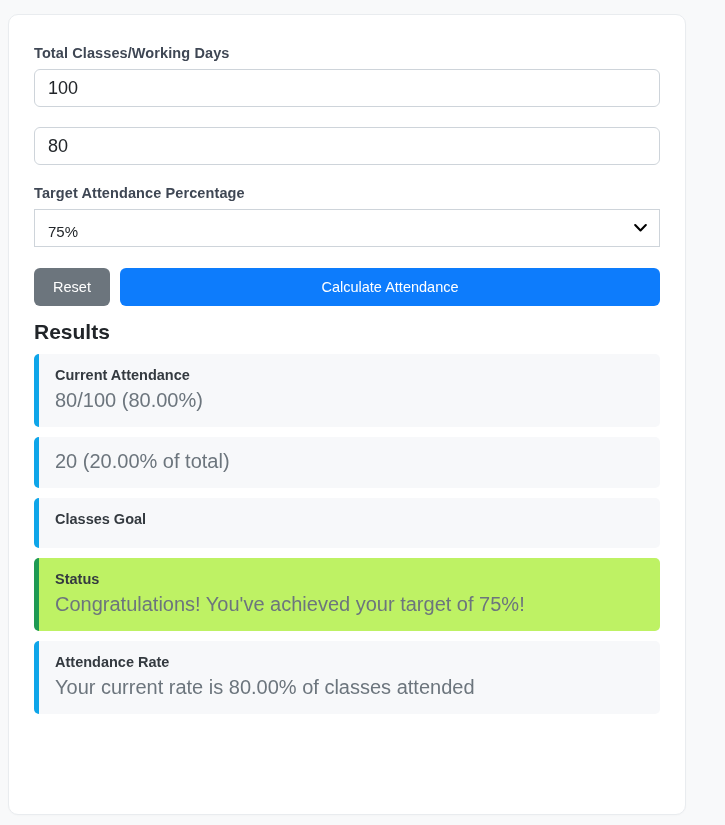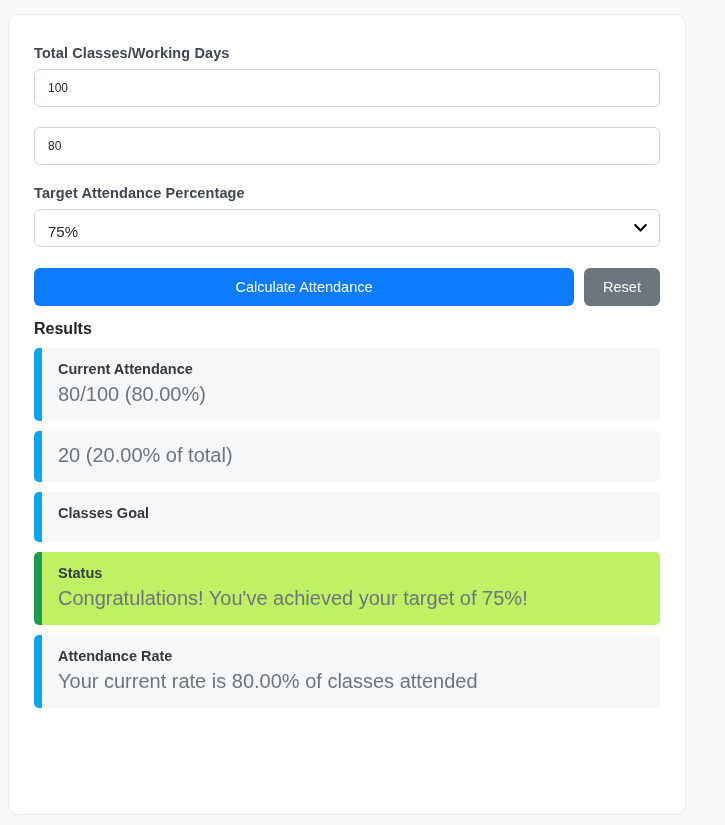--- a/index.html
+++ b/index.html
@@ -40,21 +40,21 @@
     font-weight: bold;
     color: #3f4754;
     margin-bottom: 8px;
     letter-spacing: 0.1px;
   }
   .text-input {
     display: block;
     width: 100%;
     height: 38px;
     padding: 6px 13px;
-    font-size: 12px;
+    font-size: 18px;
     font-family: "Liberation Sans", sans-serif;
     color: #212529;
     background: #ffffff;
     border: 1px solid #ced4da;
     border-radius: 6px;
     outline: none;
   }
   .field-group { margin-bottom: 20px; }
   .select-wrap {
     position: relative;
@@ -63,21 +63,21 @@
   .select-box {
     display: flex;
     align-items: center;
     width: 100%;
     height: 38px;
     padding: 6px 32px 0 13px;
     font-size: 15px;
     color: #212529;
     background: #ffffff;
     border: 1px solid #ced4da;
-    border-radius: 6px;
+    border-radius: 0;
     cursor: pointer;
   }
   .select-chevron {
     position: absolute;
     right: 13px;
     top: 50%;
     transform: translateY(-50%);
     pointer-events: none;
     line-height: 0;
   }
@@ -99,33 +99,33 @@
   }
   .btn-primary {
     flex: 1 1 auto;
     background: #0d7cfc;
   }
   .btn-secondary {
     flex: 0 0 76px;
     background: #6c757d;
   }
   .results-heading {
-    font-size: 16px;
+    font-size: 21px;
     font-weight: bold;
     color: #212529;
     margin: 9px 0 10px 0;
   }
   .result-list {
     display: flex;
     flex-direction: column;
     gap: 10px;
   }
   .result-card {
     background: #f7f8fa;
-    border-left: 8px solid #0ea5e9;
+    border-left: 5px solid #0ea5e9;
     border-radius: 5px;
     padding: 13px 16px 15px 16px;
   }
   .result-card.status-good {
     background: #bef264;
     border-left-color: #1e9a52;
   }
   .result-title {
     font-size: 14.5px;
     font-weight: bold;
@@ -161,22 +161,22 @@
           </div>
           <span class="select-chevron">
             <svg width="13" height="9" viewBox="0 0 13 9" xmlns="http://www.w3.org/2000/svg">
               <path d="M1.2 1.6 L6.5 7.0 L11.8 1.6" fill="none" stroke="#000000" stroke-width="2.1" stroke-linecap="round" stroke-linejoin="round"></path>
             </svg>
           </span>
         </div>
       </div>
 
       <div class="button-row">
+        <button class="btn btn-secondary">Reset</button>
         <button class="btn btn-primary">Calculate Attendance</button>
-        <button class="btn btn-secondary">Reset</button>
       </div>
 
       <div class="results-heading">Results</div>
 
       <div class="result-list">
 
         <div class="result-card">
           <div class="result-title">Current Attendance</div>
           <div class="result-value">80/100 (80.00%)</div>
         </div>

